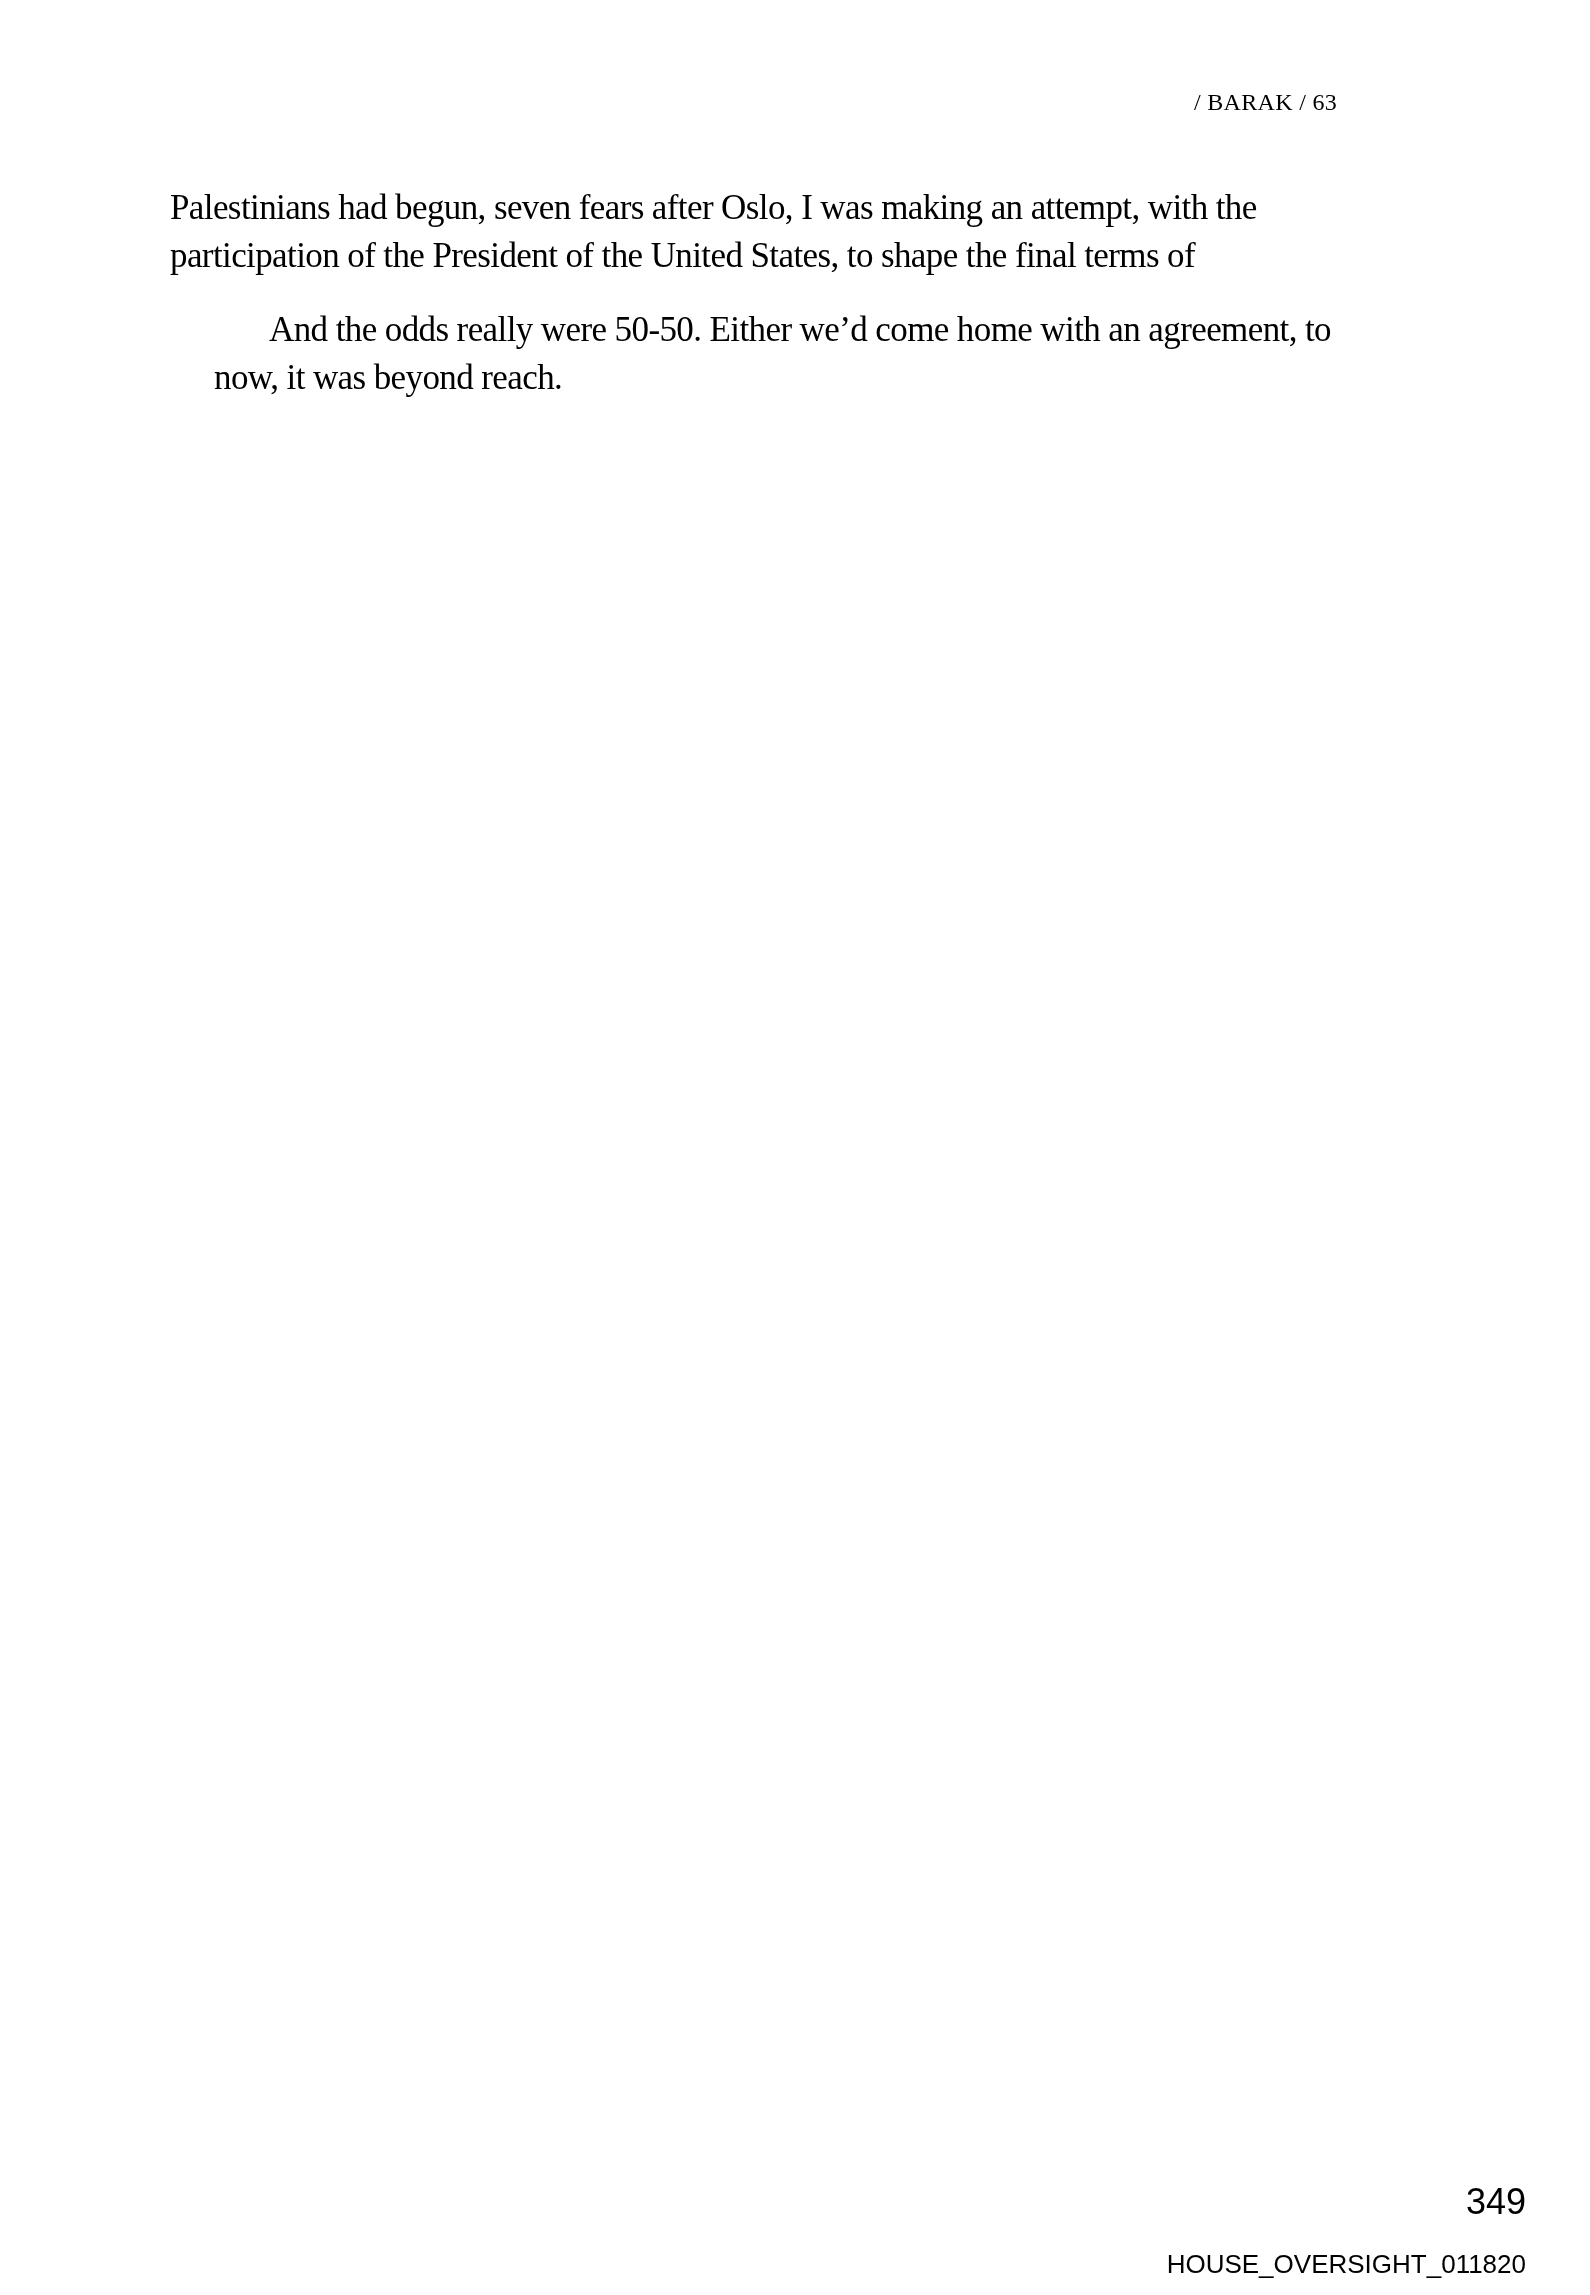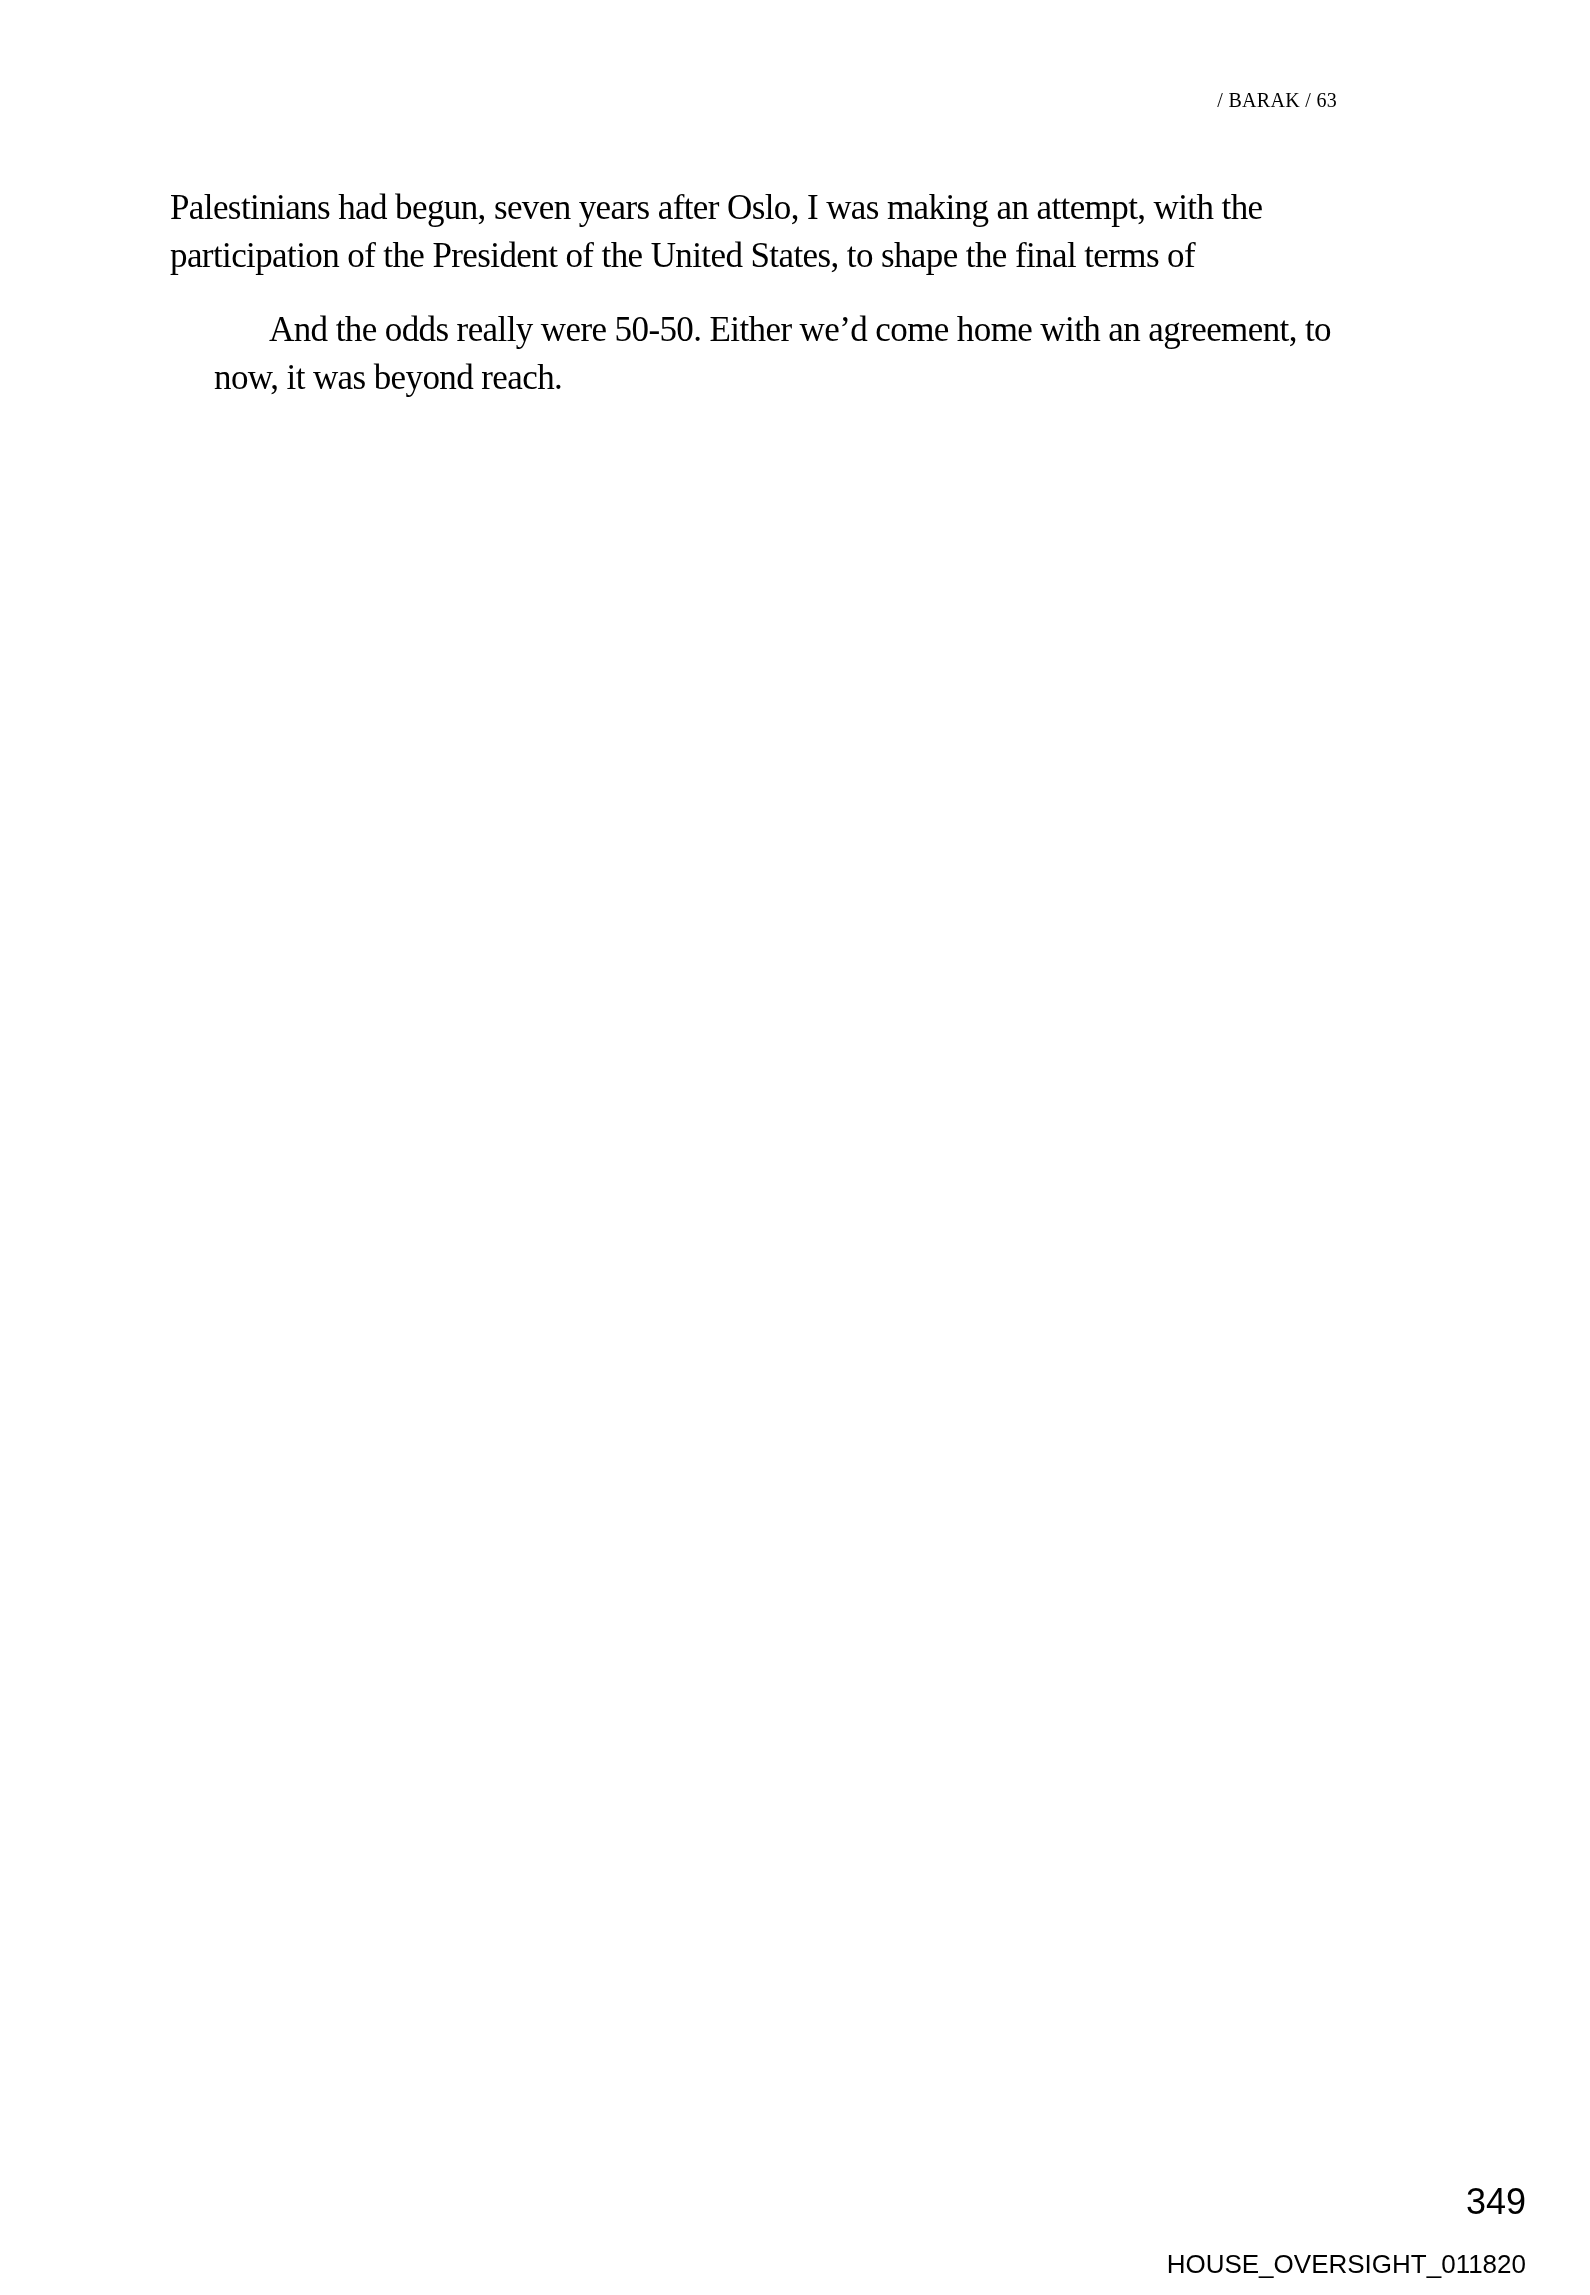--- a/index.html
+++ b/index.html
@@ -10,21 +10,21 @@
     position: relative;
     background: #ffffff;
     font-family: "Liberation Serif", serif;
     color: #000000;
     overflow: hidden;
   }
   .running-head {
     position: absolute;
     top: 89px;
     right: 254px;
-    font-size: 20px;
+    font-size: 24px;
     letter-spacing: 0.3px;
     white-space: nowrap;
   }
   .text-block {
     position: absolute;
     left: 170px;
     top: 184px;
     width: 1258px;
     font-size: 35px;
     line-height: 48px;
@@ -57,21 +57,21 @@
 </head>
 <body>
 
 <div>
 
   <div class="running-head">/ BARAK / 63</div>
 
   <div class="text-block">
 
     <p class="paragraph">
-      <span class="text-line">Palestinians had begun, seven years after Oslo, I was making an attempt, with the</span>
+      <span class="text-line">Palestinians had begun, seven fears after Oslo, I was making an attempt, with the</span>
       <span class="text-line">participation of the President of the United States, to shape the final terms of</span>
     </p>
 
     <p class="paragraph">
       <span class="text-line indented">And the odds really were 50-50. Either we’d come home with an agreement, to</span>
       <span class="text-line">now, it was beyond reach.</span>
     </p>
 
   </div>
 

